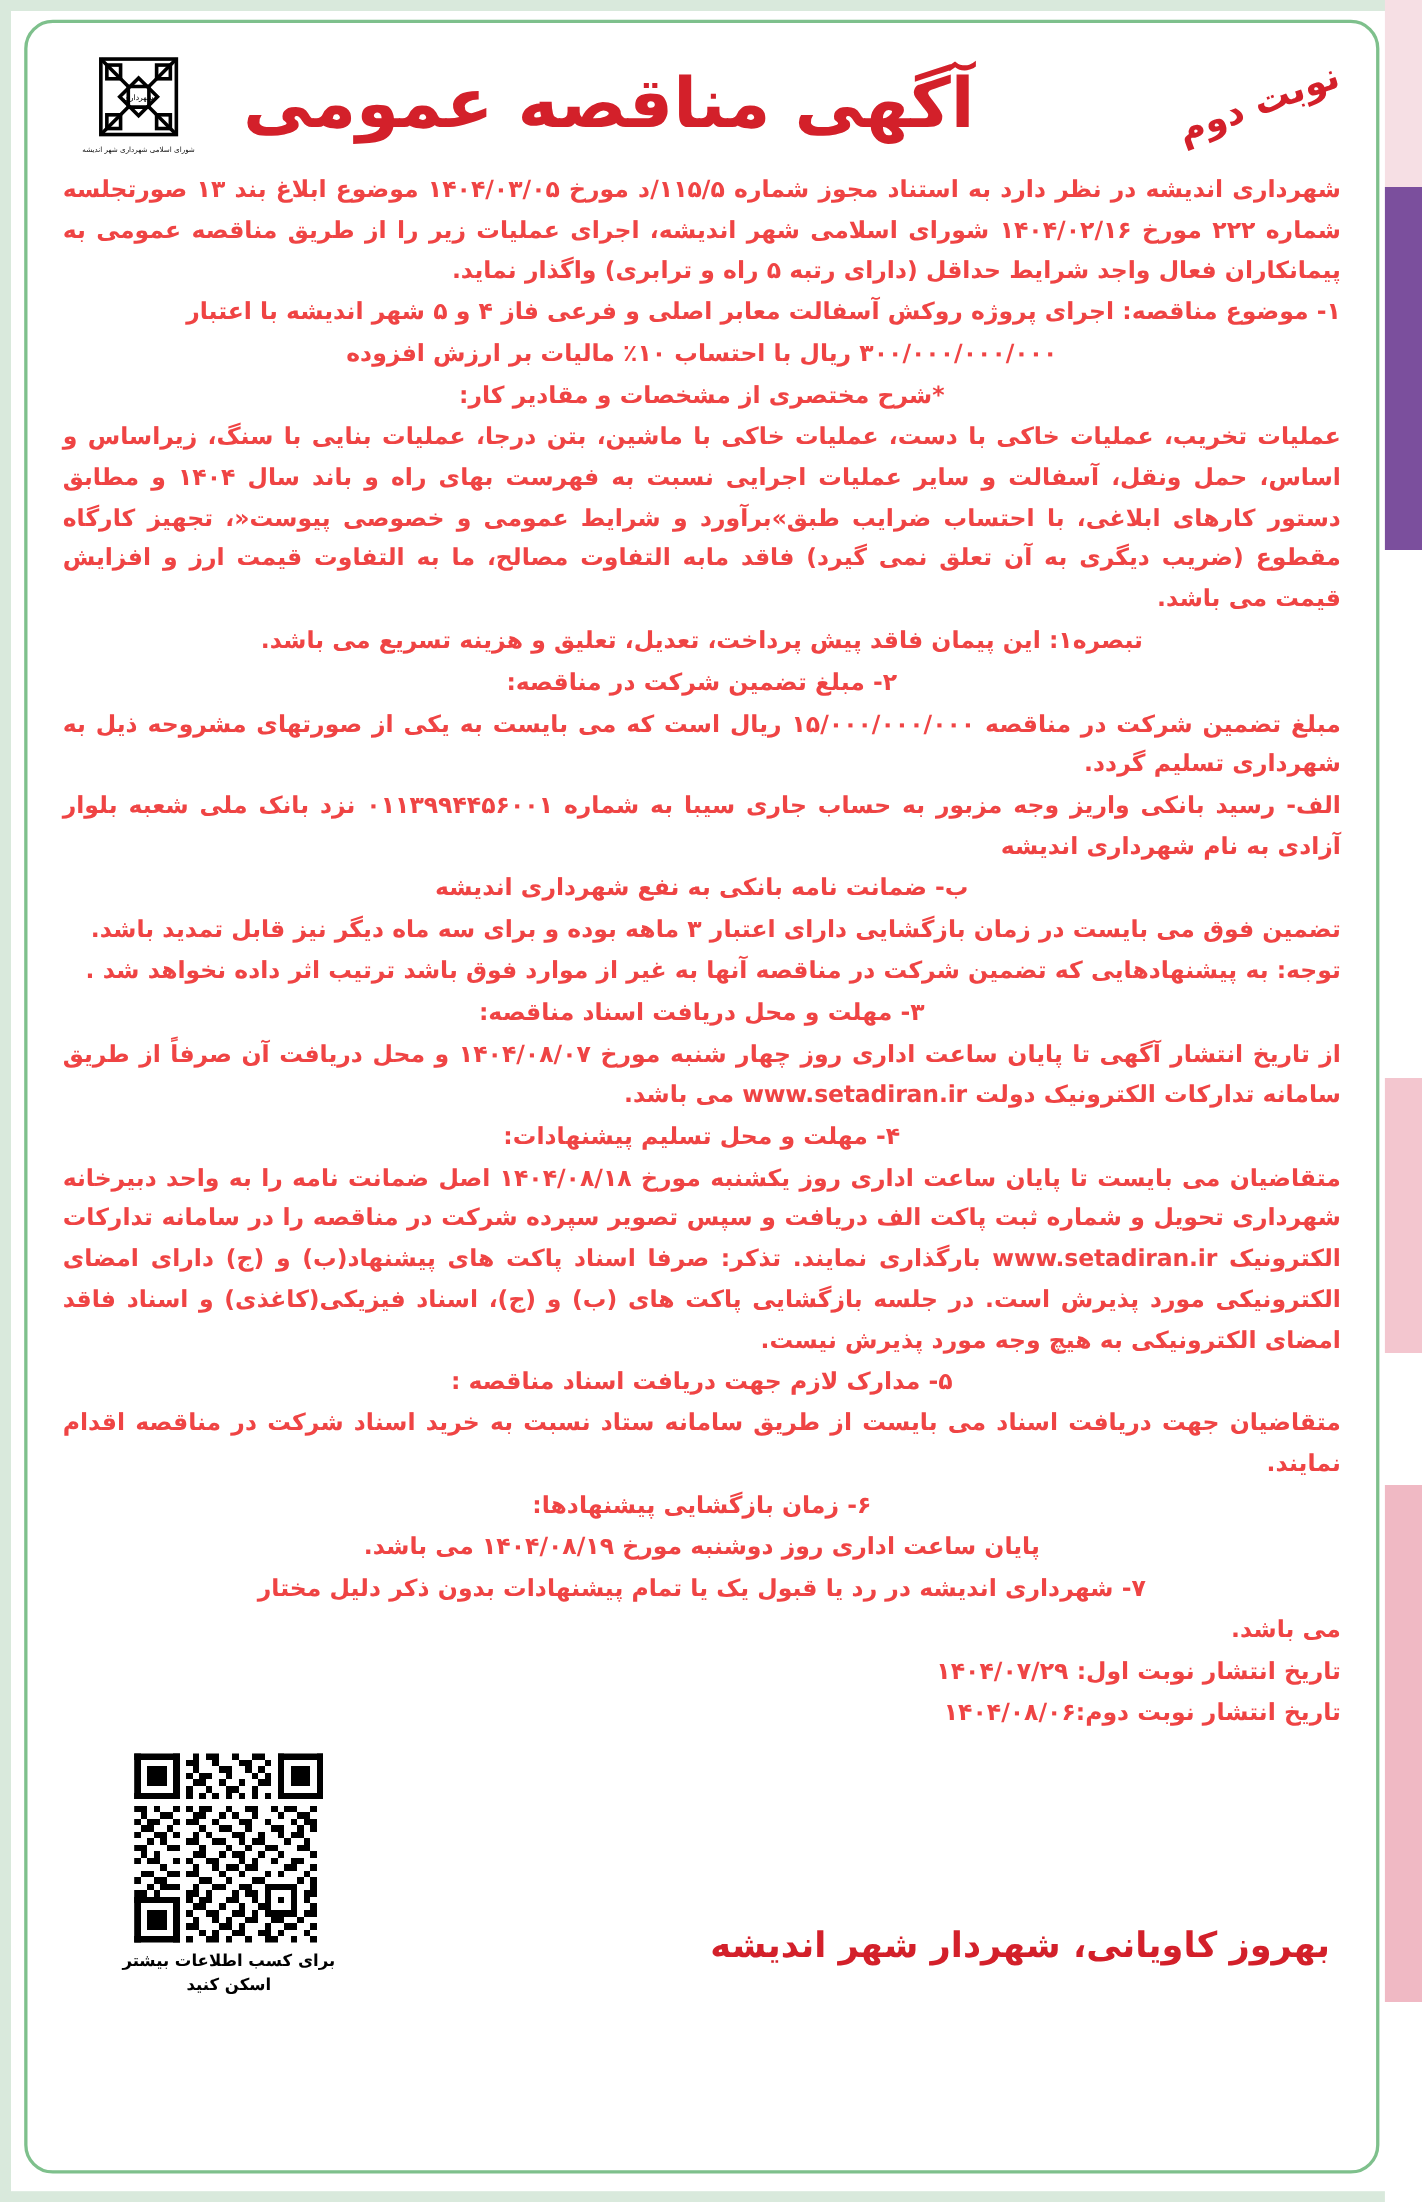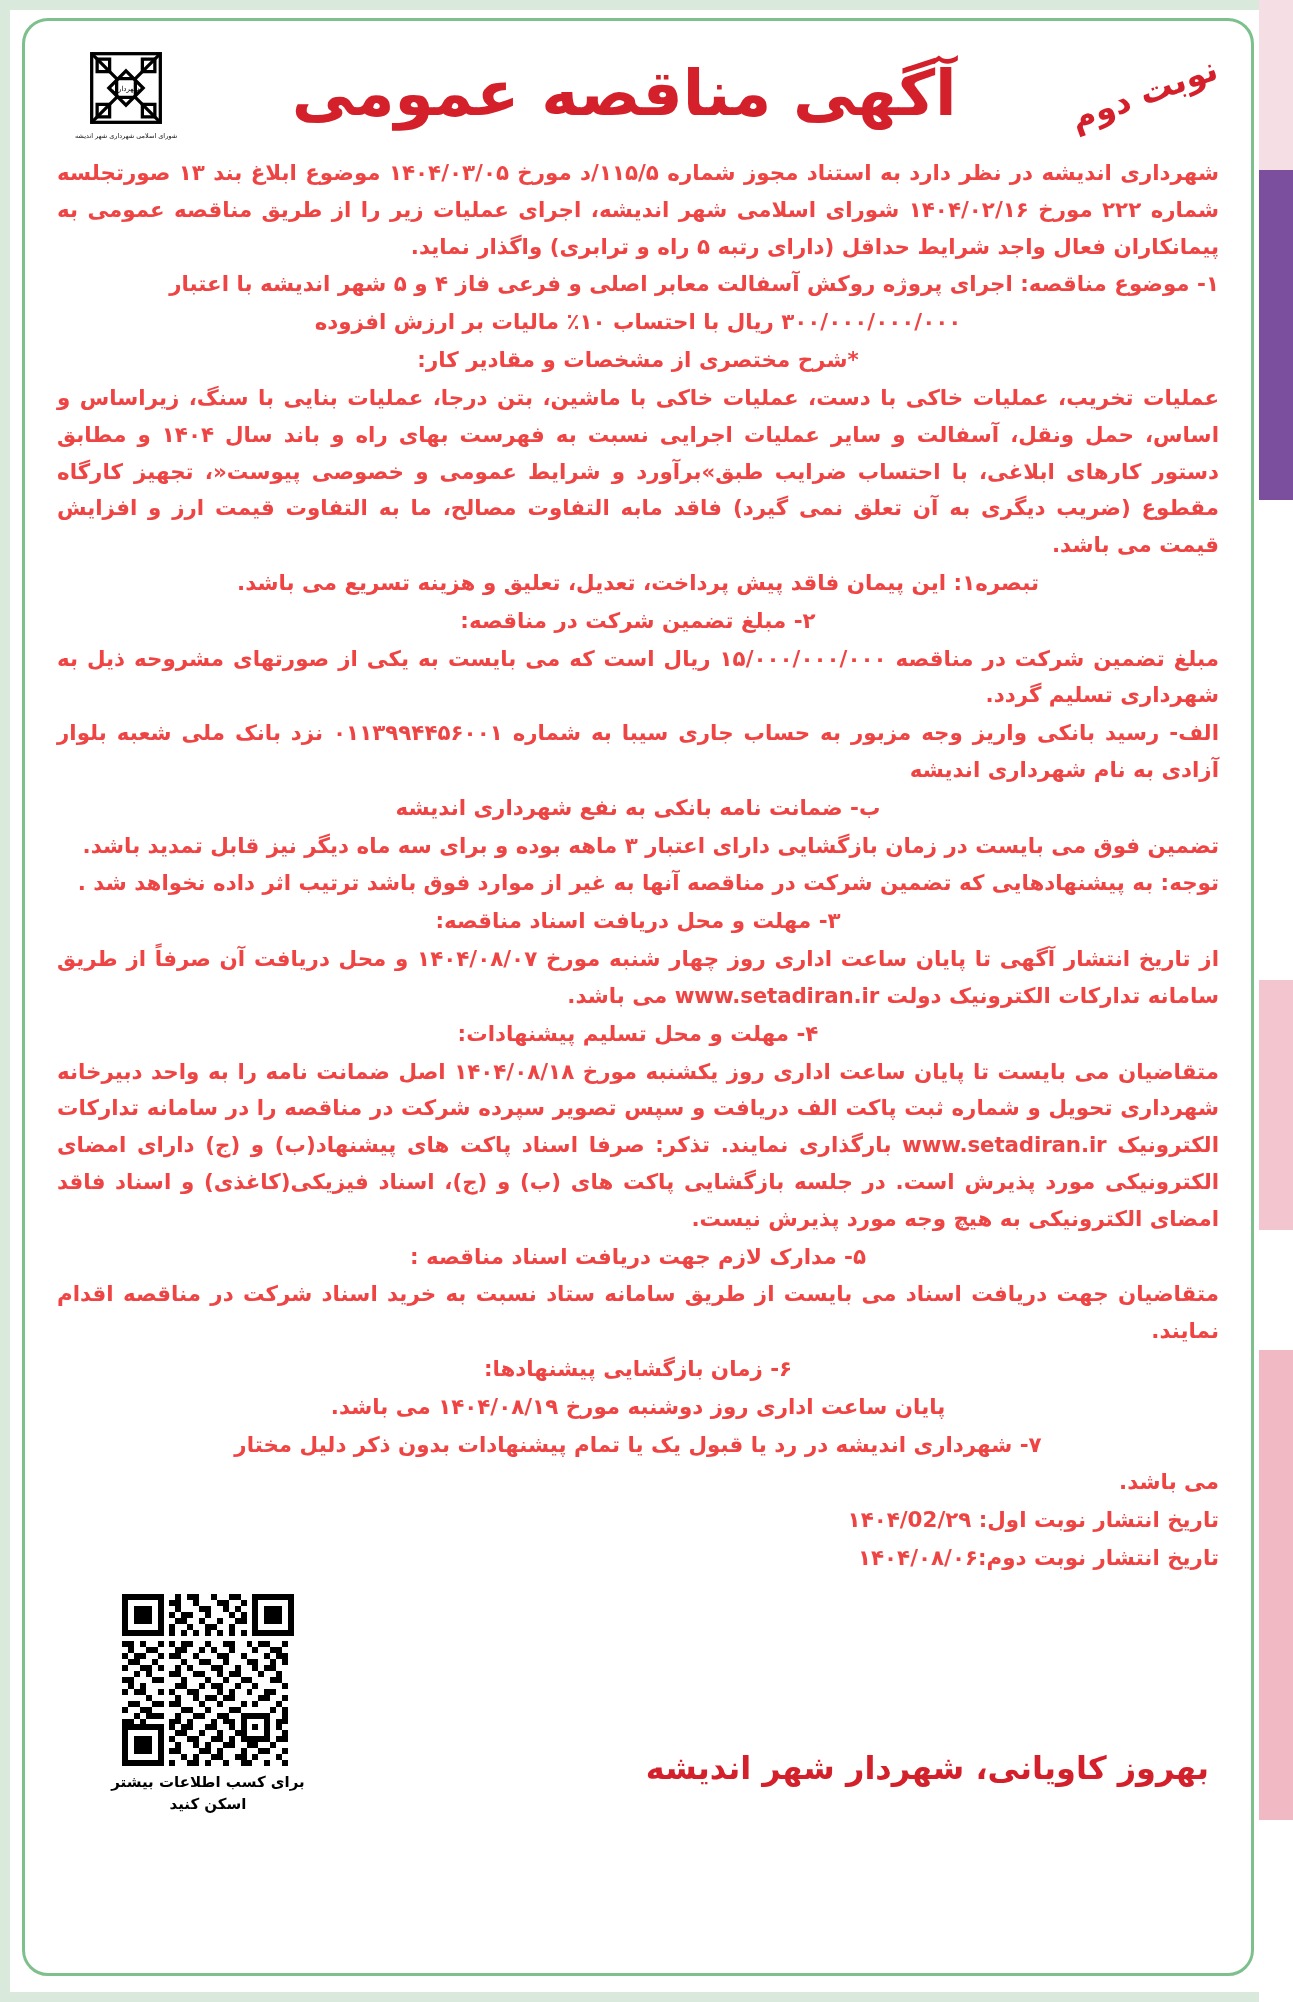--- a/index.html
+++ b/index.html
@@ -73,21 +73,21 @@
   .logo-caption {
     font-size: 6.5px;
     color: #111;
     margin-top: 2px;
     letter-spacing: -0.2px;
     white-space: nowrap;
   }
 
   .main-title {
     flex: 1 1 auto;
-    text-align: center;
+    text-align: left;
     color: #d3202a;
     font-size: 63px;
     font-weight: bold;
     letter-spacing: -1px;
     line-height: 1;
     padding-right: 40px;
     padding-left: 30px;
     font-family: "DejaVu Sans", "Liberation Sans", sans-serif;
   }
 
@@ -278,21 +278,21 @@
     <p class="p-center">۵- مدارک لازم جهت دریافت اسناد مناقصه :</p>
     <p class="p-just">متقاضیان جهت دریافت اسناد می بایست از طریق سامانه ستاد نسبت به خرید اسناد شرکت در مناقصه اقدام نمایند.</p>
 
     <p class="p-center">۶- زمان بازگشایی پیشنهادها:</p>
     <p class="p-center">پایان ساعت اداری روز دوشنبه مورخ ۱۴۰۴/۰۸/۱۹ می باشد.</p>
 
     <p class="p-center">۷- شهرداری اندیشه در رد یا قبول یک یا تمام پیشنهادات بدون ذکر دلیل مختار</p>
     <p class="p-right">می باشد.</p>
 
     <div class="pub-dates">
-      <p>تاریخ انتشار نوبت اول: ۱۴۰۴/02/۲۹</p>
+      <p>تاریخ انتشار نوبت اول: ۱۴۰۴/۰۷/۲۹</p>
       <p>تاریخ انتشار نوبت دوم:۱۴۰۴/۰۸/۰۶</p>
     </div>
   </div>
 
   <div class="footer">
 
     <div class="qr-block">
       <svg class="qr-img" viewBox="0 0 29 29" shape-rendering="crispEdges">
         <rect width="29" height="29" fill="#fff"></rect>
         <g fill="#000">

